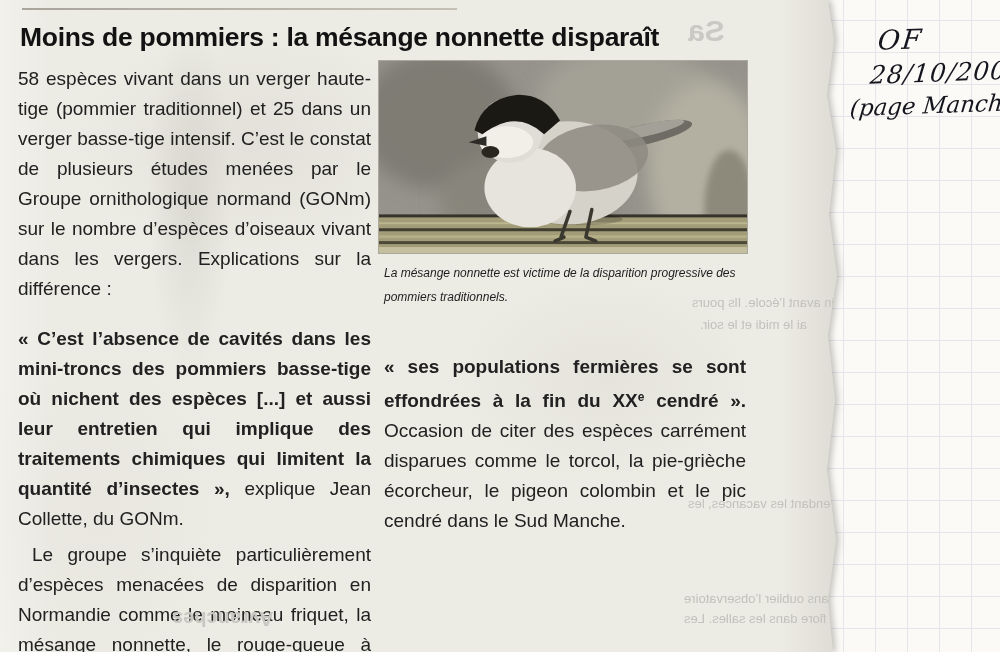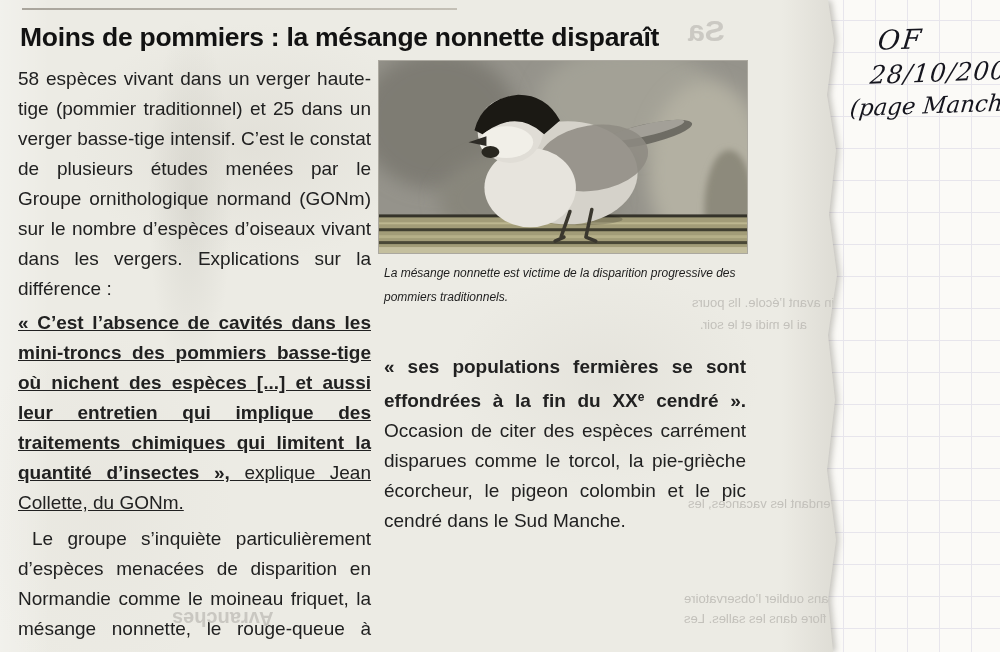--- a/index.html
+++ b/index.html
@@ -26,21 +26,21 @@
     clip-path:polygon(0 0,828px 0,834px 40px,827px 95px,836px 150px,829px 215px,837px 275px,828px 335px,835px 400px,827px 470px,836px 540px,828px 600px,833px 652px,0 652px);
   }
   .top-rule{position:absolute;left:22px;top:8px;width:435px;height:2px;background:linear-gradient(to right,#a9a59c,#c4c0b6);}
   .headline{
     position:absolute;left:20px;top:22px;width:760px;margin:0;
     font-size:26.5px;font-weight:bold;letter-spacing:-.3px;color:#121212;
   }
   .body-text{font-size:19px;line-height:30px;text-align:justify;color:#212121;}
   .body-text p{margin:0;}
   .col-left{position:absolute;left:18px;top:64px;width:353px;}
-  .col-left .p-quote{margin-top:4px;text-decoration:underline;}
+  .col-left .p-quote{margin-top:20px;}
   .col-left .p-group{margin-top:6px;text-indent:14px;}
   .photo-frame{position:absolute;left:378px;top:60px;width:370px;height:194px;border:1px solid #aba89f;box-sizing:border-box;background:#96948c;}
   .photo-frame svg{display:block;width:100%;height:100%;}
   .caption{position:absolute;left:384px;top:261px;width:362px;font-style:italic;font-size:12px;line-height:24px;color:#1d1d1d;}
   .col-right{position:absolute;left:384px;top:352px;width:362px;}
   .col-right .p-noter{margin-top:10px;text-indent:14px;}
   .sup{font-size:12px;vertical-align:6px;}
   .handwriting{
     position:absolute;color:#15151e;font-family:"DejaVu Serif",serif;font-style:italic;
     transform:rotate(-2deg) skewX(-8deg);white-space:nowrap;

